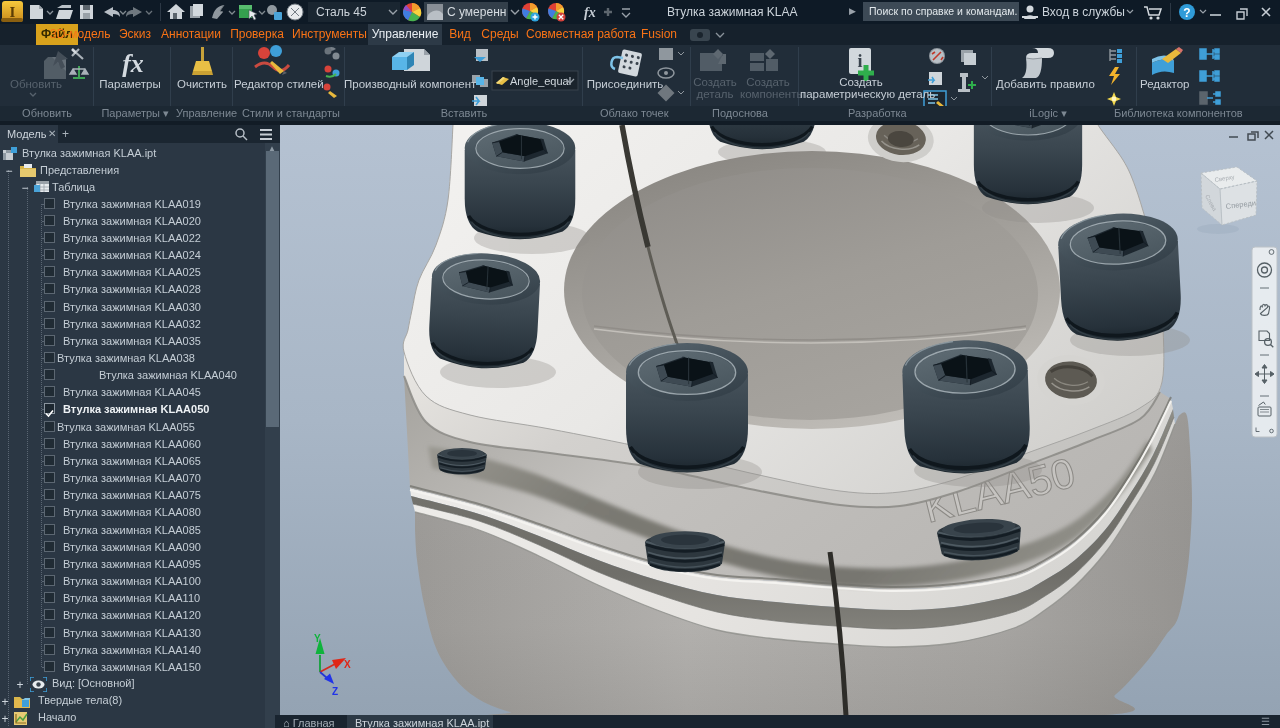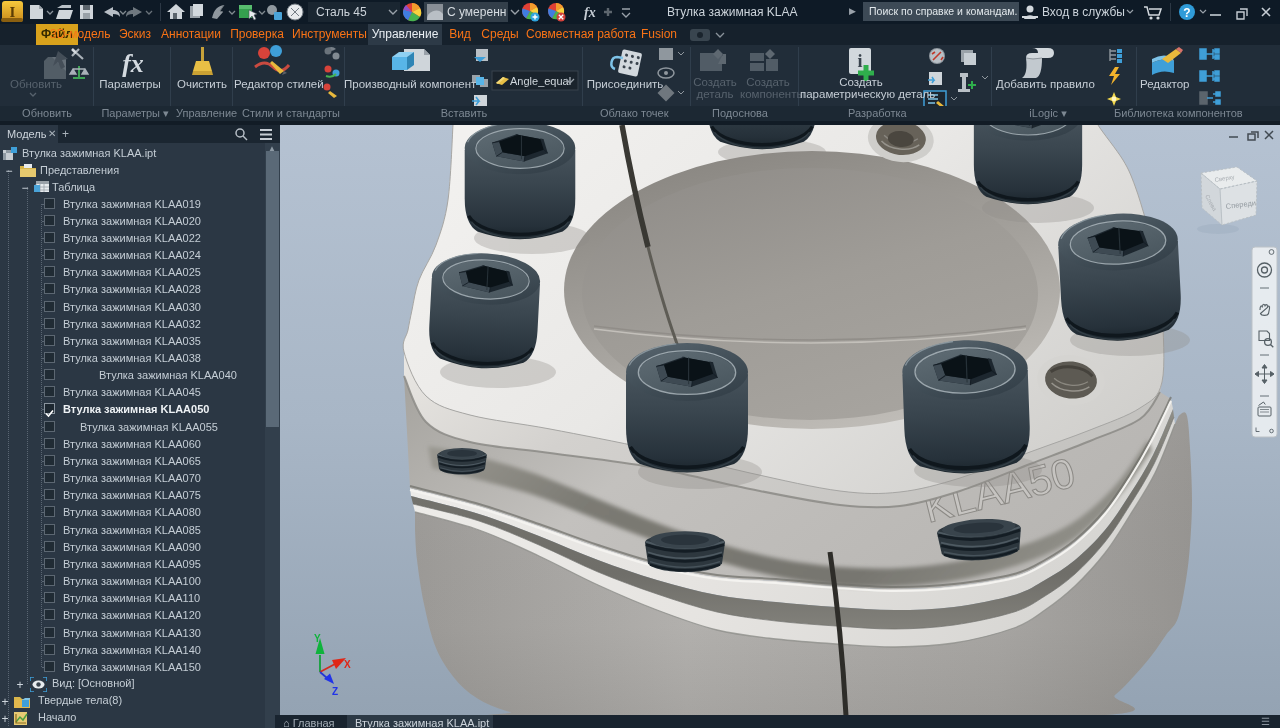--- a/index.html
+++ b/index.html
@@ -399,35 +399,35 @@
       <div class="cb" style="left:44px;top:175.5px;"></div>
       <div class="trow" style="left:63px;top:173.5px;">Втулка зажимная KLAA030</div>
       <div class="doth" style="left:42px;top:198.6px;width:8px;"></div>
       <div class="cb" style="left:44px;top:192.6px;"></div>
       <div class="trow" style="left:63px;top:190.6px;text-align:right;">Втулка зажимная KLAA032</div>
       <div class="doth" style="left:42px;top:215.8px;width:8px;"></div>
       <div class="cb" style="left:44px;top:209.8px;"></div>
       <div class="trow" style="left:63px;top:207.8px;">Втулка зажимная KLAA035</div>
       <div class="doth" style="left:42px;top:232.9px;width:8px;"></div>
       <div class="cb" style="left:44px;top:226.9px;"></div>
-      <div class="trow" style="left:63px;top:224.9px;">Втулка зажимная KLAA038</div>
+      <div class="trow" style="left:57px;top:224.9px;">Втулка зажимная KLAA038</div>
       <div class="doth" style="left:42px;top:250.1px;width:8px;"></div>
       <div class="cb" style="left:44px;top:244.1px;"></div>
       <div class="trow" style="left:63px;top:242.1px;padding-left:36px;">Втулка зажимная KLAA040</div>
       <div class="doth" style="left:42px;top:267.3px;width:8px;"></div>
       <div class="cb" style="left:44px;top:261.3px;"></div>
       <div class="trow" style="left:63px;top:259.3px;">Втулка зажимная KLAA045</div>
       <div class="doth" style="left:42px;top:284.4px;width:8px;"></div>
       <div class="cb" style="left:44px;top:278.4px;background:#1d2730;border-color:#8a949e;"><svg width="9" height="9" viewBox="0 0 9 9">
             <path d="M1 4.5 l2.5 2.5 L8 1.5" stroke="#fff" stroke-width="1.6" fill="none"></path>
           </svg></div>
       <div class="trow" style="left:63px;top:276.4px;font-weight:bold;color:#eef2f5;">Втулка зажимная KLAA050</div>
       <div class="doth" style="left:42px;top:301.6px;width:8px;"></div>
       <div class="cb" style="left:44px;top:295.6px;"></div>
-      <div class="trow" style="left:80px;top:293.6px;">Втулка зажимная KLAA055</div>
+      <div class="trow" style="left:57px;top:293.6px;">Втулка зажимная KLAA055</div>
       <div class="doth" style="left:42px;top:318.7px;width:8px;"></div>
       <div class="cb" style="left:44px;top:312.7px;"></div>
       <div class="trow" style="left:63px;top:310.7px;">Втулка зажимная KLAA060</div>
       <div class="doth" style="left:42px;top:335.9px;width:8px;"></div>
       <div class="cb" style="left:44px;top:329.9px;"></div>
       <div class="trow" style="left:63px;top:327.9px;">Втулка зажимная KLAA065</div>
       <div class="doth" style="left:42px;top:353.1px;width:8px;"></div>
       <div class="cb" style="left:44px;top:347.1px;"></div>
       <div class="trow" style="left:63px;top:345.1px;">Втулка зажимная KLAA070</div>
       <div class="doth" style="left:42px;top:370.2px;width:8px;"></div>

